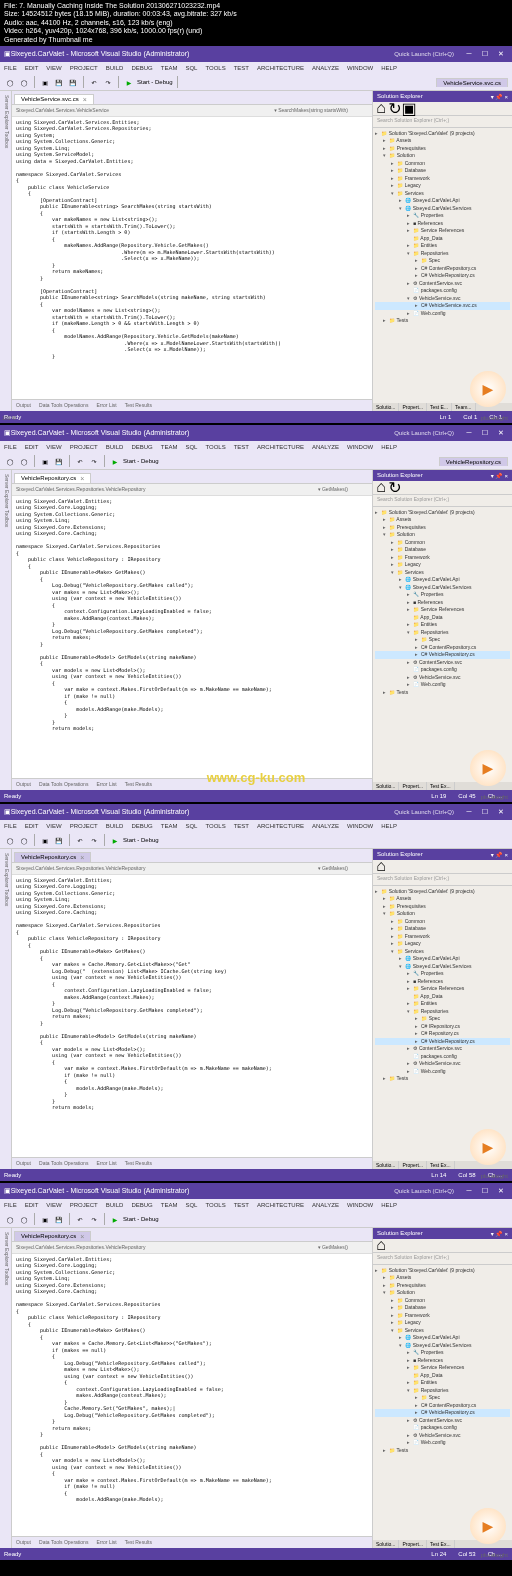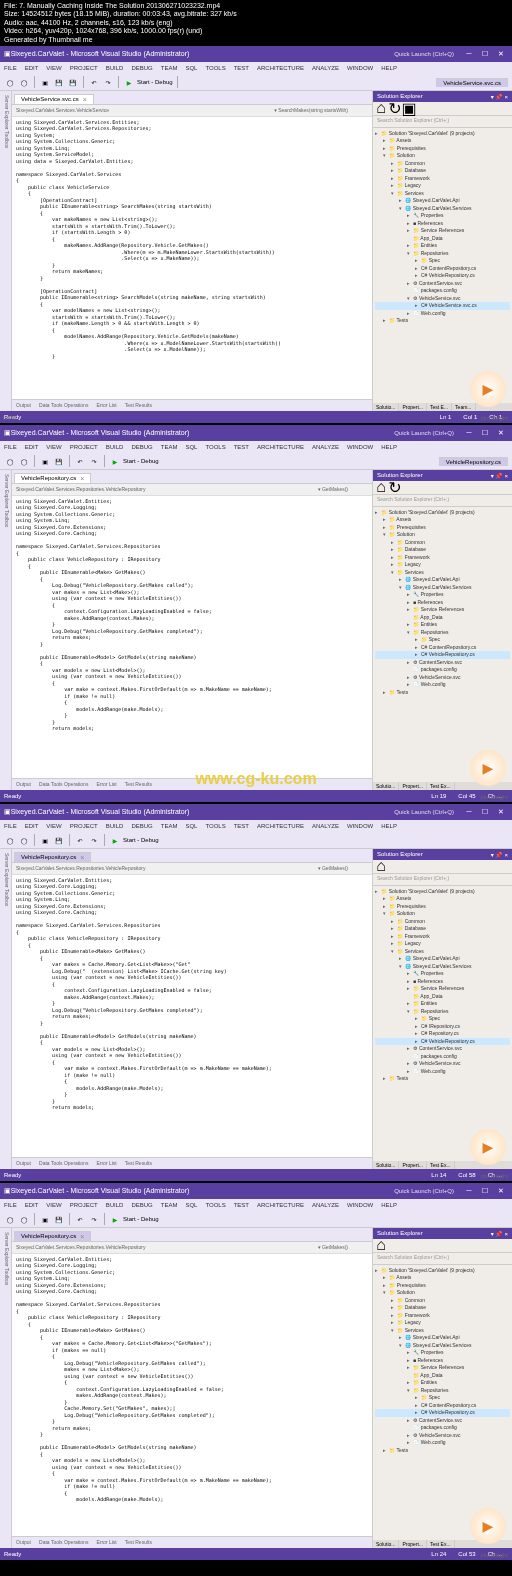--- a/index.html
+++ b/index.html
@@ -41,21 +41,21 @@
 .tree-item .exp { display: inline-block; width: 6px; color: #666; }
 .sp-tabs { display: flex; font-size: 5px; background: #e0ddd8; }
 .sp-tab { padding: 1px 3px; border-right: 1px solid #ccc; }
 .bottombar { height: 12px; background: #eae6f6; display: flex; font-size: 5px; color: #666; padding: 0 4px; gap: 8px; border-top: 1px solid #ccc; align-items: center; }
 .status-bar { background: #5940a0; color: #fff; height: 12px; font-size: 6px; display: flex; align-items: center; padding: 0 4px; }
 .status-bar .spacer { flex: 1; }
 .status-bar .cell { margin: 0 6px; }
 .play-badge { position: absolute; right: 6px; bottom: 16px; width: 36px; height: 36px; border-radius: 50%; background: radial-gradient(#fff, #ffd9b0); display: flex; align-items: center; justify-content: center; }
 .play-badge::after { content: '▶'; color: #e67e22; font-size: 14px; }
 .ps-logo { position: absolute; right: 4px; bottom: 2px; font-size: 6px; color: #666; }
-.watermark { position: absolute; left: 50%; transform: translateX(-50%); color: #e8d040; font-size: 16px; font-weight: bold; pointer-events: none; z-index: 100; top: 770px; }
+.watermark { position: absolute; left: 50%; transform: translateX(-50%); color: #e8d040; font-size: 13px; font-weight: bold; pointer-events: none; z-index: 100; top: 770px; }
 .scroll-indicator { position: absolute; left: 2px; bottom: 2px; font-size: 5px; color: #666; }
 </style>
 </head>
 <body>
 
 <div class="meta-info">
   <div>File: 7. Manually Caching Inside The Solution 201306271023232.mp4</div>
   <div>Size: 14524512 bytes (18.15 MiB), duration: 00:03:43, avg.bitrate: 327 kb/s</div>
   <div>Audio: aac, 44100 Hz, 2 channels, s16, 123 kb/s (eng)</div>
   <div>Video: h264, yuv420p, 1024x768, 396 kb/s, 1000.00 fps(r) (und)</div>

